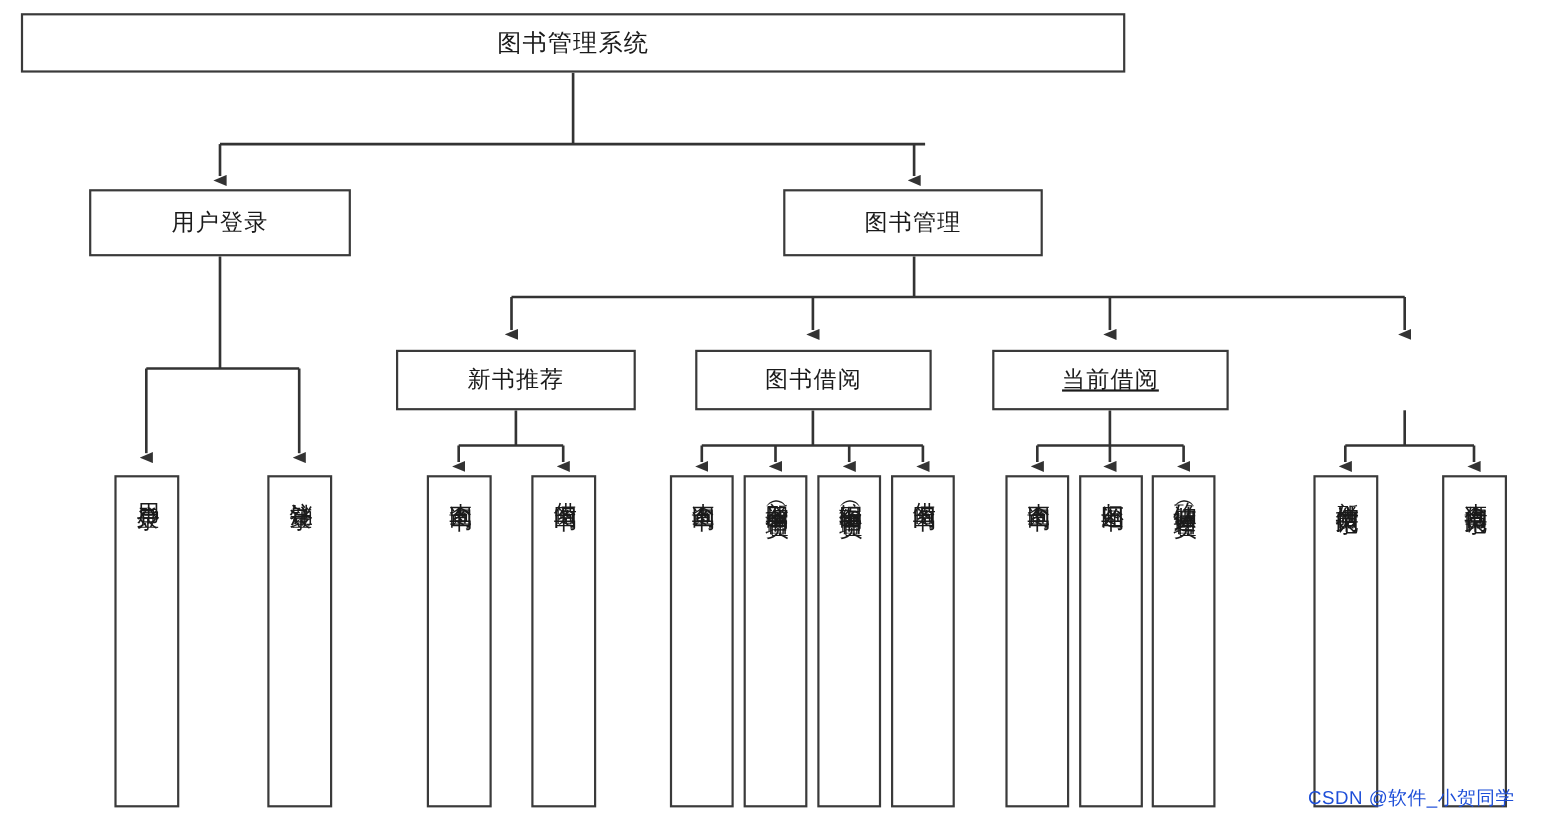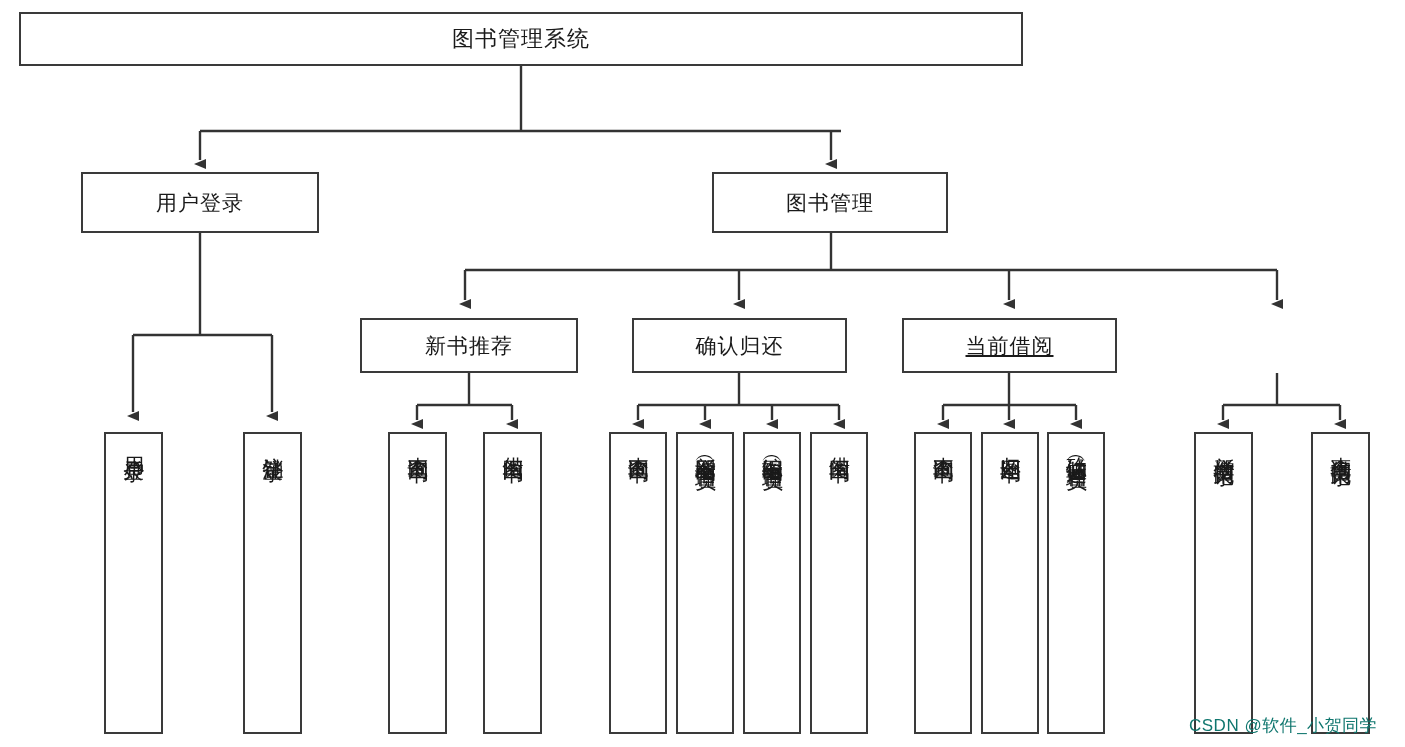--- a/index.html
+++ b/index.html
@@ -54,21 +54,21 @@
     text-orientation: upright;
     white-space: nowrap;
     display: block;
   }
   .node.root .label { font-size: 22px; }
   .watermark {
     position: absolute;
     left: 1189px;
     top: 714px;
     font-size: 17px;
-    color: #0f766e;
+    color: #1d4ed8;
     white-space: nowrap;
     letter-spacing: 0.5px;
   }
 </style>
 </head>
 <body>
 
 <div id="canvas">
 
   <svg class="connectors" viewBox="0 0 1405 747">
@@ -131,21 +131,21 @@
 
   <div class="node horizontal" style="left:360px; top:318px; width:218px; height:55px;">
     <span class="label">新书推荐</span>
   </div>
 
   <div class="node horizontal" style="left:712px; top:172px; width:236px; height:61px;">
     <span class="label">图书管理</span>
   </div>
 
   <div class="node horizontal" style="left:632px; top:318px; width:215px; height:55px;">
-    <span class="label">确认归还</span>
+    <span class="label">图书借阅</span>
   </div>
 
   <div class="node horizontal" style="left:902px; top:318px; width:215px; height:55px;text-decoration:underline;">
     <span class="label">当前借阅</span>
   </div>
 
 
   <div class="node vertical" style="left:104px; top:432px; width:59px; height:302px;">
     <span class="label">用户登录</span>
   </div>

